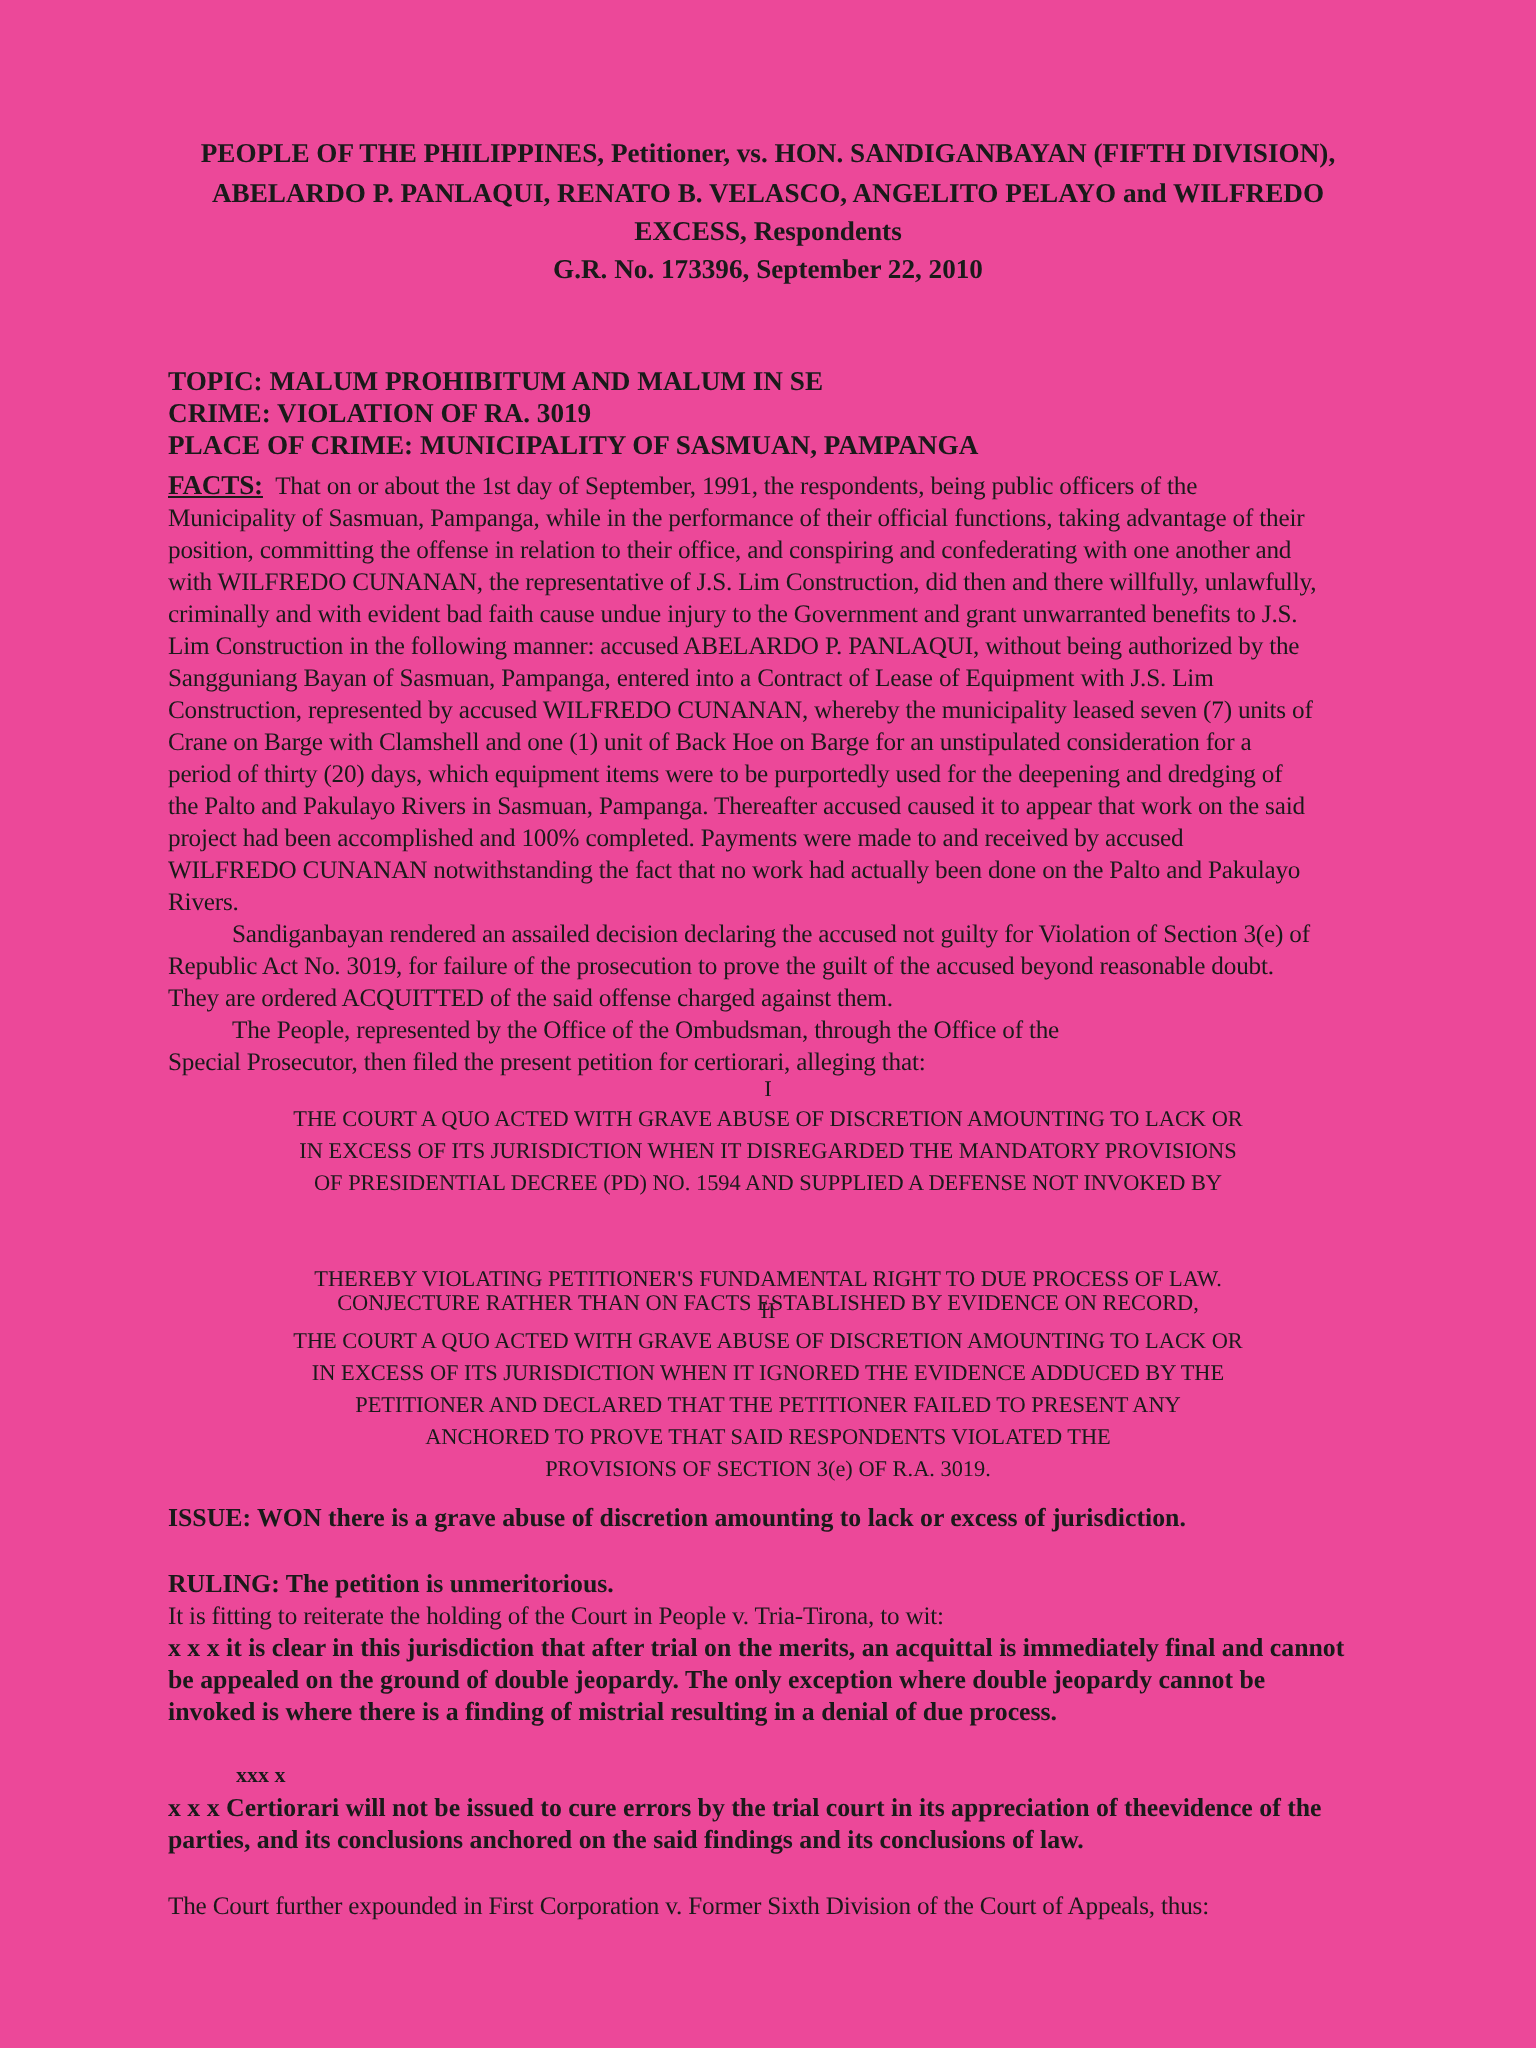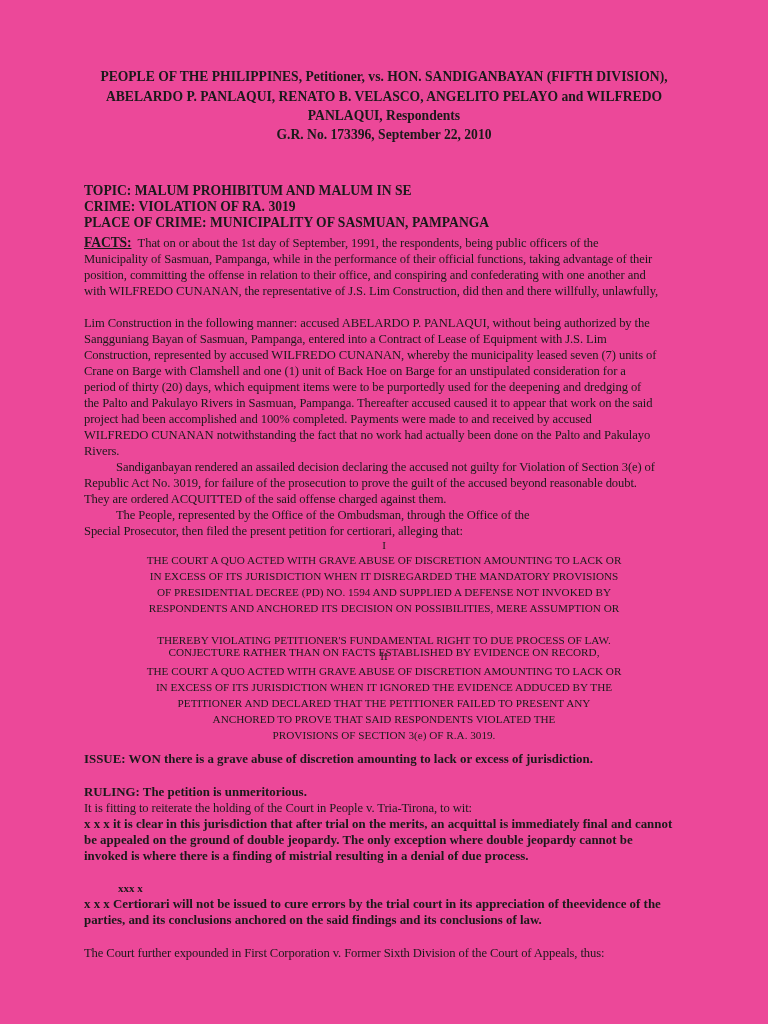--- a/index.html
+++ b/index.html
@@ -16,54 +16,54 @@
   .indent { left: 116px; }
   b { font-weight: bold; text-decoration: underline; }
 </style>
 </head>
 <body>
 
 <div class="page">
 
   <div class="line center title" style="top:69px">PEOPLE OF THE PHILIPPINES, Petitioner, vs. HON. SANDIGANBAYAN (FIFTH DIVISION),</div>
   <div class="line center title" style="top:89px">ABELARDO P. PANLAQUI, RENATO B. VELASCO, ANGELITO PELAYO and WILFREDO</div>
-  <div class="line center title" style="top:108px">PANLAQUI, Respondents</div>
+  <div class="line center title" style="top:108px">EXCESS, Respondents</div>
   <div class="line center title" style="top:127px">G.R. No. 173396, September 22, 2010</div>
 
   <div class="line heading" style="top:169px">TOPIC: MALUM PROHIBITUM AND MALUM IN SE</div>
   <div class="line heading" style="top:185px">CRIME: VIOLATION OF RA. 3019</div>
   <div class="line heading" style="top:201px">PLACE OF CRIME: MUNICIPALITY OF SASMUAN, PAMPANGA</div>
 
   <div class="line body" style="top:235px">
     <b class="heading">FACTS:</b>&nbsp;&nbsp;<span>That on or about the 1st day of September, 1991, the respondents, being public officers of the</span>
   </div>
   <div class="line body" style="top:251px">Municipality of Sasmuan, Pampanga, while in the performance of their official functions, taking advantage of their</div>
   <div class="line body" style="top:267px">position, committing the offense in relation to their office, and conspiring and confederating with one another and</div>
   <div class="line body" style="top:283px">with WILFREDO CUNANAN, the representative of J.S. Lim Construction, did then and there willfully, unlawfully,</div>
+  <div class="line body" style="top:299px">criminally and with evident bad faith cause undue injury to the Government and grant unwarranted benefits to J.S.</div>
   <div class="line body" style="top:315px">Lim Construction in the following manner: accused ABELARDO P. PANLAQUI, without being authorized by the</div>
   <div class="line body" style="top:331px">Sangguniang Bayan of Sasmuan, Pampanga, entered into a Contract of Lease of Equipment with J.S. Lim</div>
   <div class="line body" style="top:347px">Construction, represented by accused WILFREDO CUNANAN, whereby the municipality leased seven (7) units of</div>
   <div class="line body" style="top:363px">Crane on Barge with Clamshell and one (1) unit of Back Hoe on Barge for an unstipulated consideration for a</div>
   <div class="line body" style="top:379px">period of thirty (20) days, which equipment items were to be purportedly used for the deepening and dredging of</div>
   <div class="line body" style="top:395px">the Palto and Pakulayo Rivers in Sasmuan, Pampanga.  Thereafter accused caused it to appear that work on the said</div>
   <div class="line body" style="top:411px">project had been accomplished and 100% completed.  Payments were made to and received by accused</div>
   <div class="line body" style="top:427px">WILFREDO CUNANAN notwithstanding the fact that no work had actually been done on the Palto and Pakulayo</div>
   <div class="line body" style="top:443px">Rivers.</div>
 
   <div class="line body indent" style="top:459px">Sandiganbayan rendered an assailed decision declaring the accused not guilty for Violation of Section 3(e) of</div>
   <div class="line body" style="top:475px">Republic Act No. 3019, for failure of the prosecution to prove the guilt of the accused beyond reasonable doubt.</div>
   <div class="line body" style="top:491px">They are ordered ACQUITTED of the said offense charged against them.</div>
   <div class="line body indent" style="top:507px">The People, represented by the Office of the Ombudsman, through the Office of the</div>
   <div class="line body" style="top:523px">Special Prosecutor, then filed the present petition for certiorari, alleging that:</div>
 
   <div class="line center caps" style="top:537px">I</div>
   <div class="line center caps" style="top:552px">THE COURT A QUO ACTED WITH GRAVE ABUSE OF DISCRETION AMOUNTING TO LACK OR</div>
   <div class="line center caps" style="top:568px">IN EXCESS OF ITS JURISDICTION WHEN IT DISREGARDED THE MANDATORY PROVISIONS</div>
   <div class="line center caps" style="top:584px">OF PRESIDENTIAL DECREE (PD) NO. 1594 AND SUPPLIED A DEFENSE NOT INVOKED BY</div>
-  <div class="line center caps" style="top:600px">RESPONDENTS AND ANCHORED ITS DECISION ON POSSIBILITIES, MERE ASSUMPTION OR</div>
   <div class="line center caps" style="top:644px">CONJECTURE RATHER THAN ON FACTS ESTABLISHED BY EVIDENCE ON RECORD,</div>
   <div class="line center caps" style="top:632px">THEREBY VIOLATING PETITIONER'S FUNDAMENTAL RIGHT TO DUE PROCESS OF LAW.</div>
 
   <div class="line center caps" style="top:648px">II</div>
   <div class="line center caps" style="top:663px">THE COURT A QUO ACTED WITH GRAVE ABUSE OF DISCRETION AMOUNTING TO LACK OR</div>
   <div class="line center caps" style="top:679px">IN EXCESS OF ITS JURISDICTION WHEN IT IGNORED THE EVIDENCE ADDUCED BY THE</div>
   <div class="line center caps" style="top:695px">PETITIONER AND DECLARED THAT THE PETITIONER FAILED TO PRESENT ANY</div>
   <div class="line center caps" style="top:711px">ANCHORED TO PROVE THAT SAID RESPONDENTS VIOLATED THE</div>
   <div class="line center caps" style="top:727px">PROVISIONS OF SECTION 3(e) OF R.A. 3019.</div>
 

